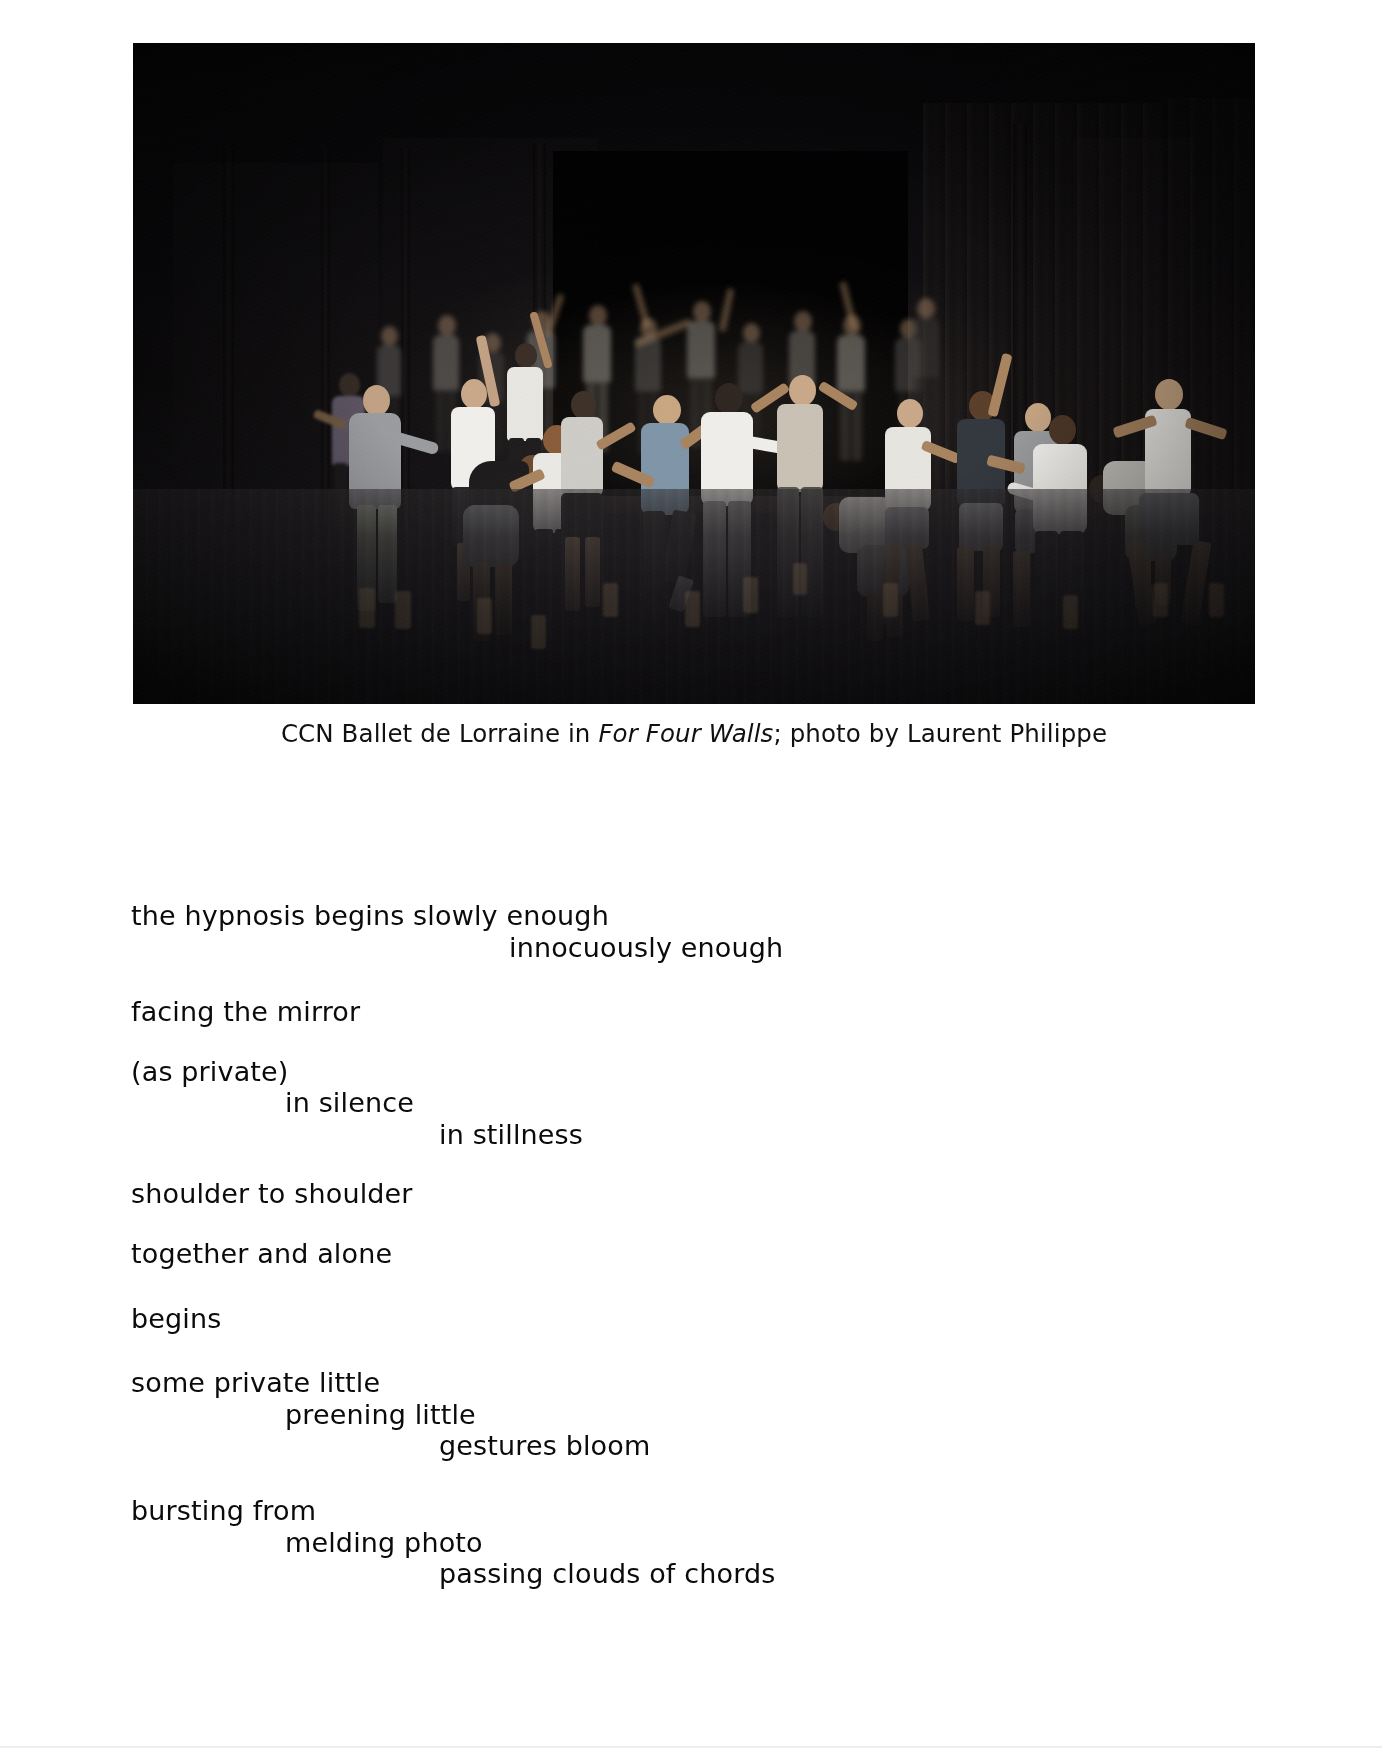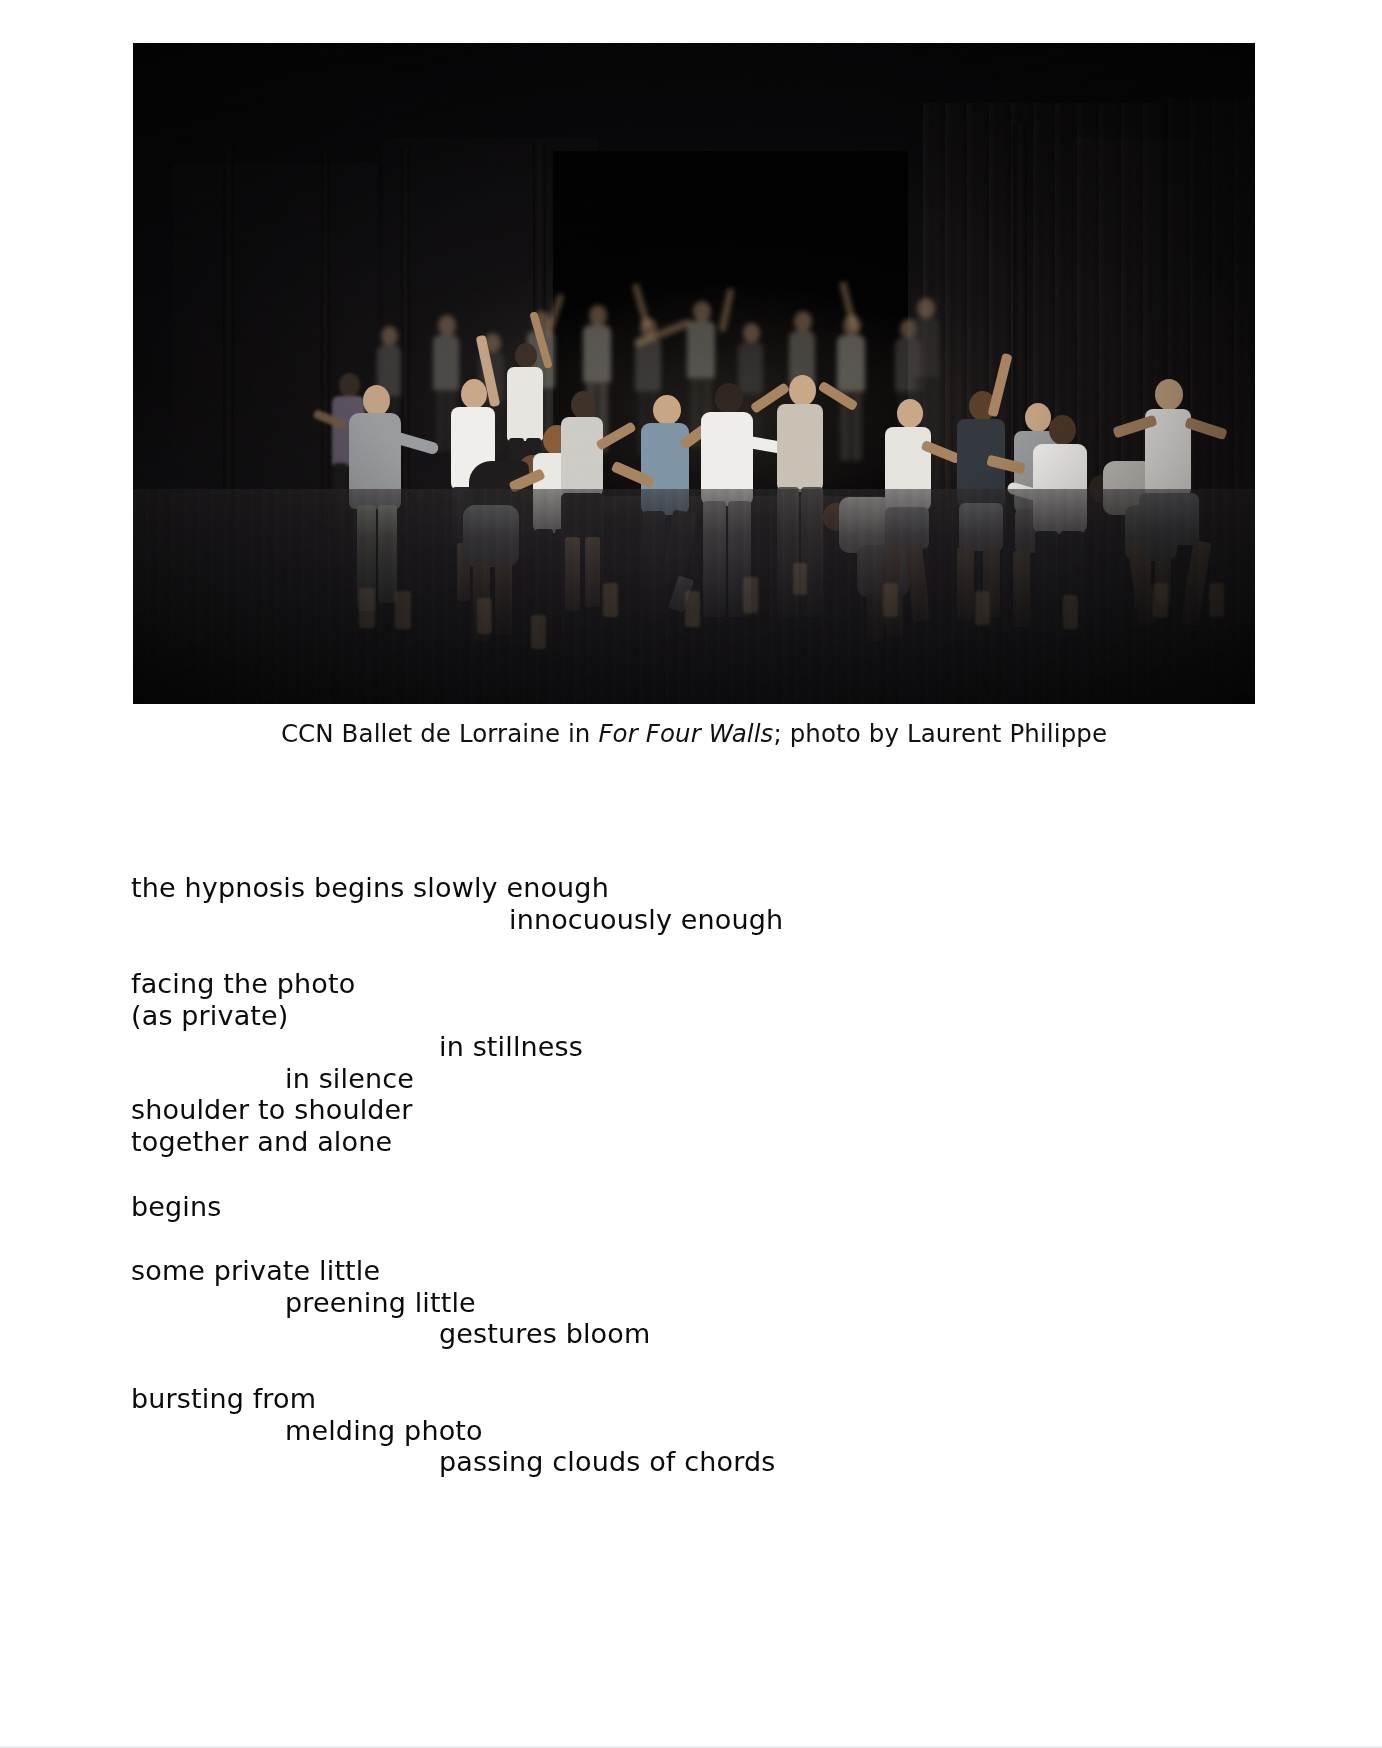--- a/index.html
+++ b/index.html
@@ -125,21 +125,21 @@
     left: 131px;
     top: 872px;
     width: 1100px;
     font-size: 27px;
     line-height: 1.17;
     color: #0b0b0b;
     letter-spacing: .15px;
   }
   .stanza { margin-bottom: 33px; }
   .line { white-space: pre; }
-  .ind0 { padding-left: 0; }
+  .ind0 { padding-left: 0; margin-top: 28px; }
   .ind1 { padding-left: 154px; }
   .ind2 { padding-left: 308px; }
   .ind3 { padding-left: 378px; }
 </style>
 </head>
 <body>
 
 <div class="page">
 
   <figure class="figure" style="margin:0;">
@@ -412,24 +412,24 @@
       <span>CCN Ballet de Lorraine in </span><em>For Four Walls</em><span>; photo by Laurent Philippe</span>
     </figcaption>
   </figure>
 
   <div class="poem" id="poem-body">
       <div class="stanza">
         <div class="line ind0">the hypnosis begins slowly enough</div>
         <div class="line ind3">innocuously enough</div>
       </div>
       <div class="stanza">
-        <div class="line ind0">facing the photo</div>
+        <div class="line ind0">facing the mirror</div>
         <div class="line ind0">(as private)</div>
+        <div class="line ind1">in silence</div>
         <div class="line ind2">in stillness</div>
-        <div class="line ind1">in silence</div>
         <div class="line ind0">shoulder to shoulder</div>
         <div class="line ind0">together and alone</div>
       </div>
       <div class="stanza">
         <div class="line ind0">begins</div>
       </div>
       <div class="stanza">
         <div class="line ind0">some private little</div>
         <div class="line ind1">preening little</div>
         <div class="line ind2">gestures bloom</div>

